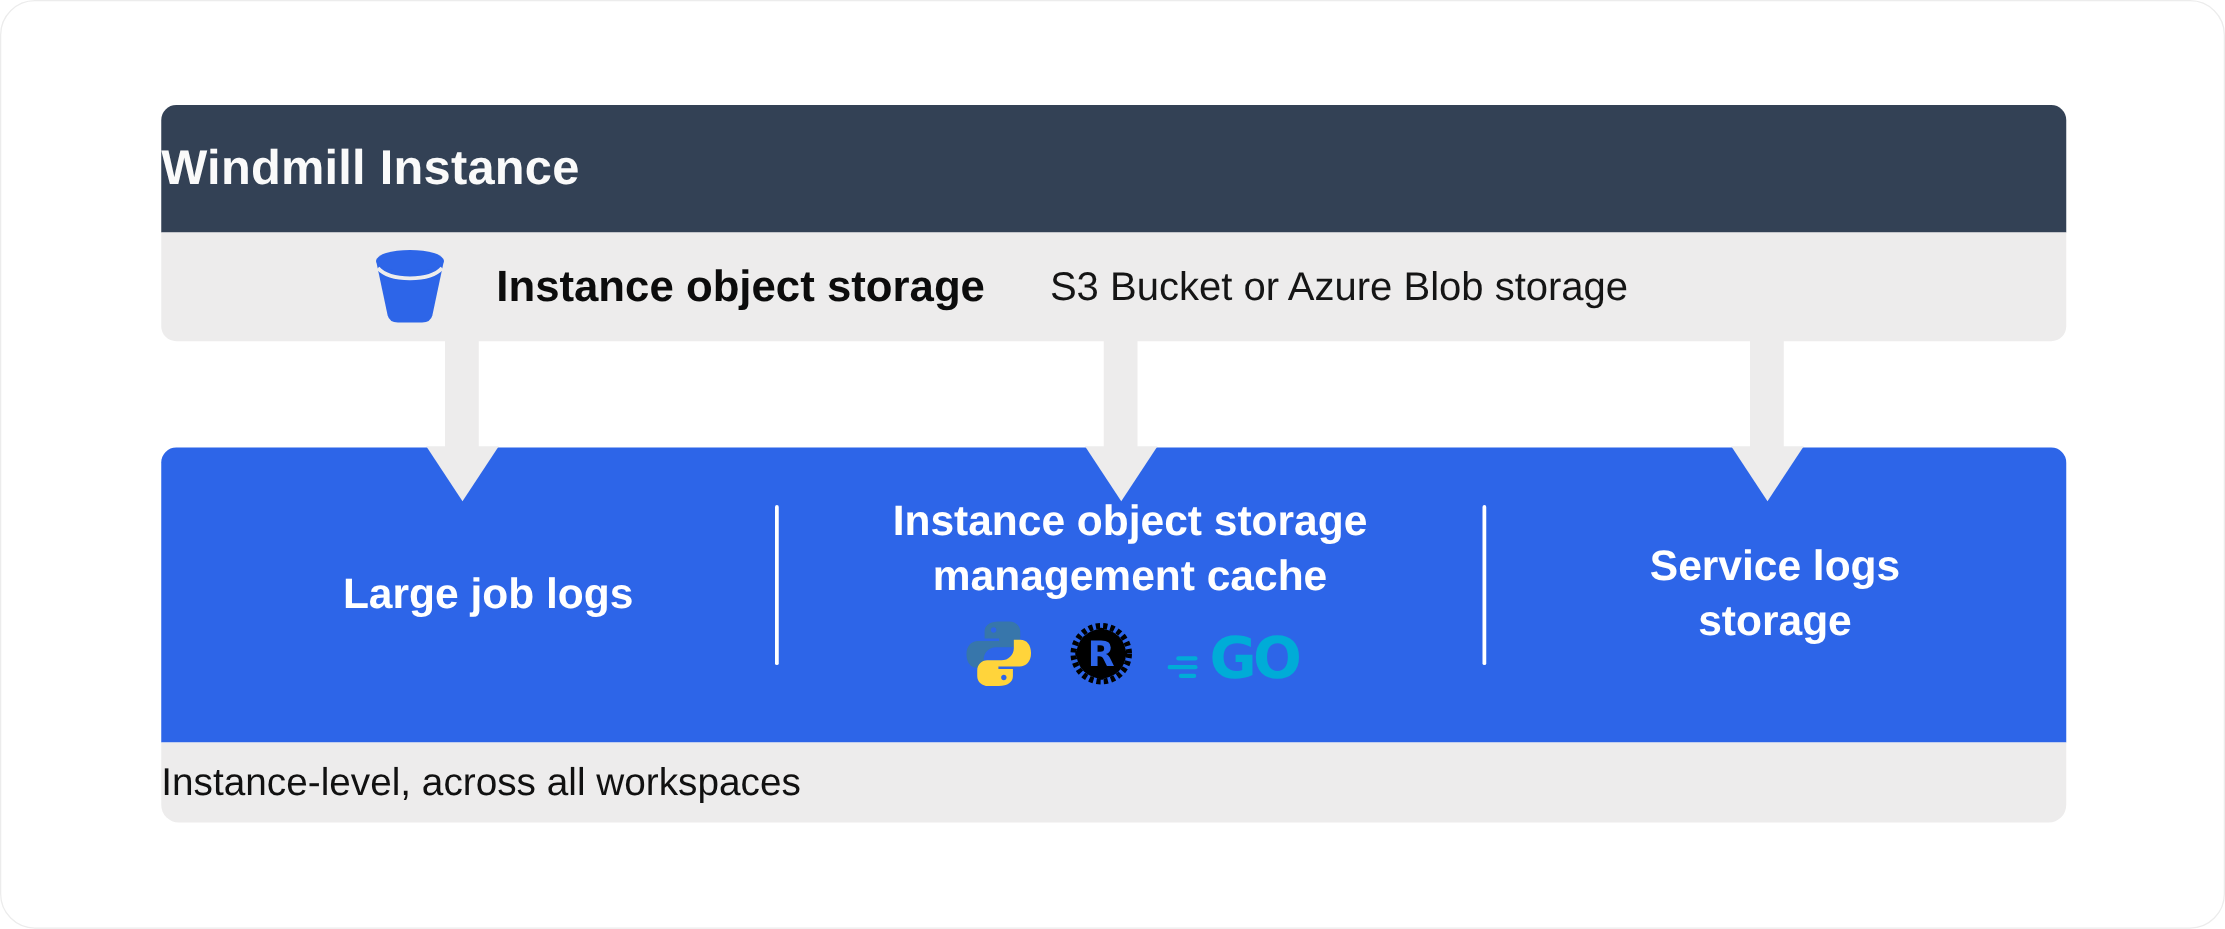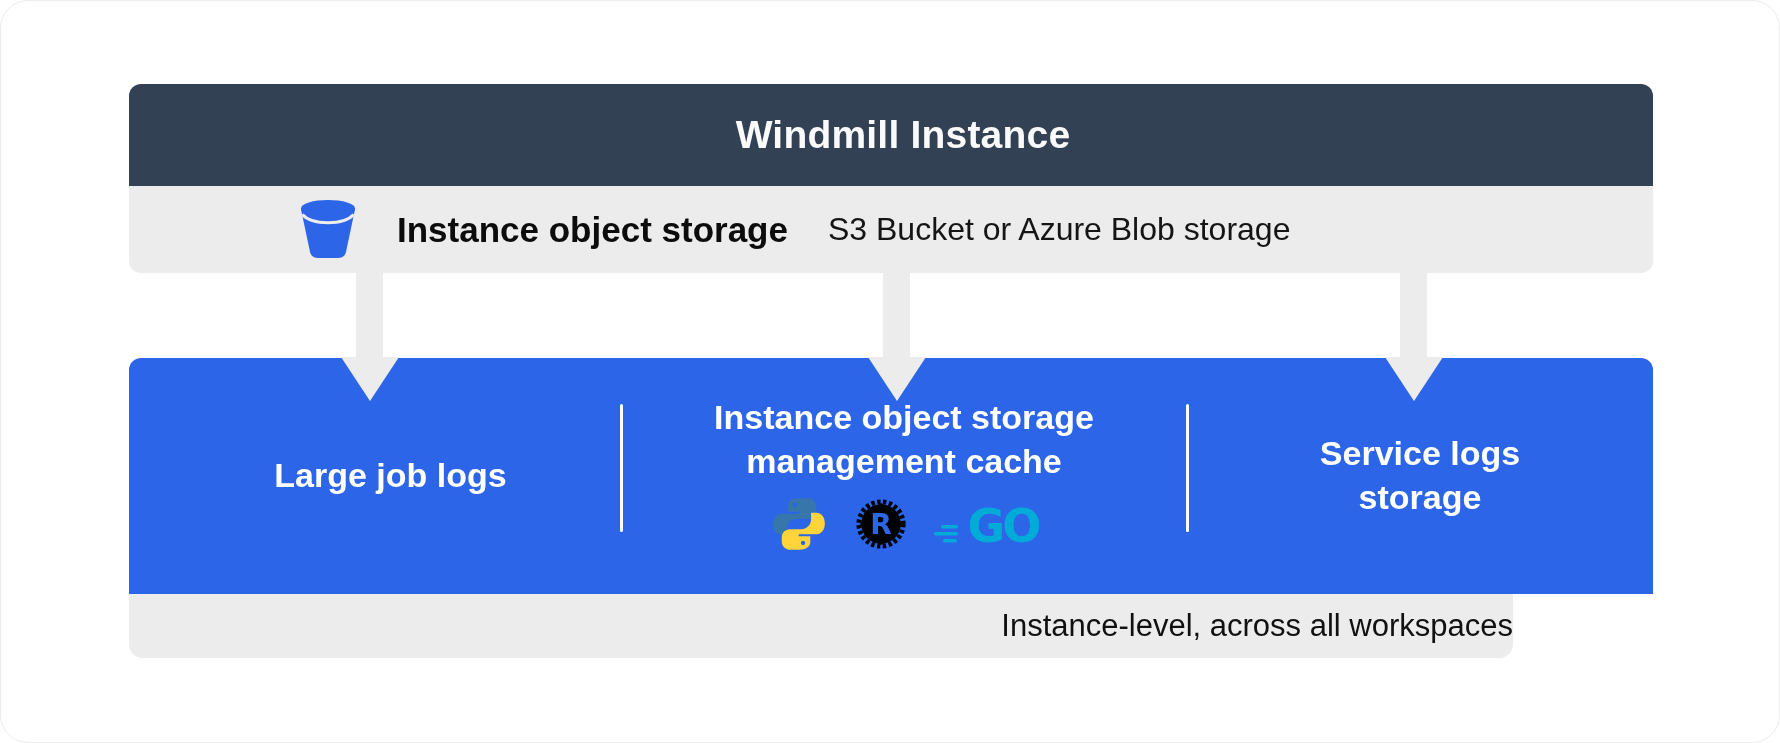--- a/index.html
+++ b/index.html
@@ -14,39 +14,39 @@
     background: #ffffff;
     border: 1px solid #ececec;
     border-radius: 28px;
   }
   
   .header {
     position: absolute; left: 128px; top: 83px;
     width: 1524px; height: 102px;
     background: var(--header_bg, #334155);
     border-radius: 12px 12px 0 0;
-    display: flex; align-items: center; justify-content: center; padding-left: 24px;
+    display: flex; align-items: center; 
   }
   .header-title {
     color: #fafafa; font-size: 39px; font-weight: 700; letter-spacing: 0.2px;
   }
   
   .storage-bar {
     position: absolute; left: 128px; top: 185px;
     width: 1524px; height: 87px;
     background: var(--gray, #edecec);
     border-radius: 0 0 12px 12px;
     display: flex; align-items: center;
   }
   .bucket-wrap { margin-left: 168px; width: 62px; height: 68px; flex: 0 0 auto; }
   .storage-title {
     margin-left: 38px; font-size: 35px; font-weight: 700; color: #0c0c0c;
   }
   .storage-subtitle {
-    margin-left: 40px; font-size: 32px; font-weight: 400; color: #151515;
+    margin-left: 52px; font-size: 32px; font-weight: 400; color: #151515;
   }
   
   .blue-panel {
     position: absolute; left: 128px; top: 357px;
     width: 1524px; height: 236px;
     background: var(--blue, #2d65e8);
     border-radius: 12px 12px 0 0;
     display: flex;
   }
   .panel-col {
@@ -77,24 +77,24 @@
     border-left: 29px solid transparent;
     border-right: 29px solid transparent;
     border-top: 44px solid var(--gray, #edecec);
   }
   .stem-1 { left: 355px; }  .head-1 { left: 340px; }
   .stem-2 { left: 882px; }  .head-2 { left: 867px; }
   .stem-3 { left: 1399px; } .head-3 { left: 1384px; }
   
   .footer {
     position: absolute; left: 128px; top: 593px;
-    width: 1384px; height: 64px;
+    width: 1524px; height: 64px;
     background: var(--gray, #edecec);
     border-radius: 0 0 14px 14px;
-    display: flex; align-items: center; justify-content: flex-end;
+    display: flex; align-items: center; justify-content: flex-start;
   }
   .footer-label { font-size: 31px; font-weight: 400; color: #111111; }
   
   .go-text {
     font-size: 46px; font-weight: 800; letter-spacing: -3px;
     color: var(--go_cyan, #00acd7);
     font-family: "DejaVu Sans", sans-serif;
     line-height: 1;
   }
 </style>

